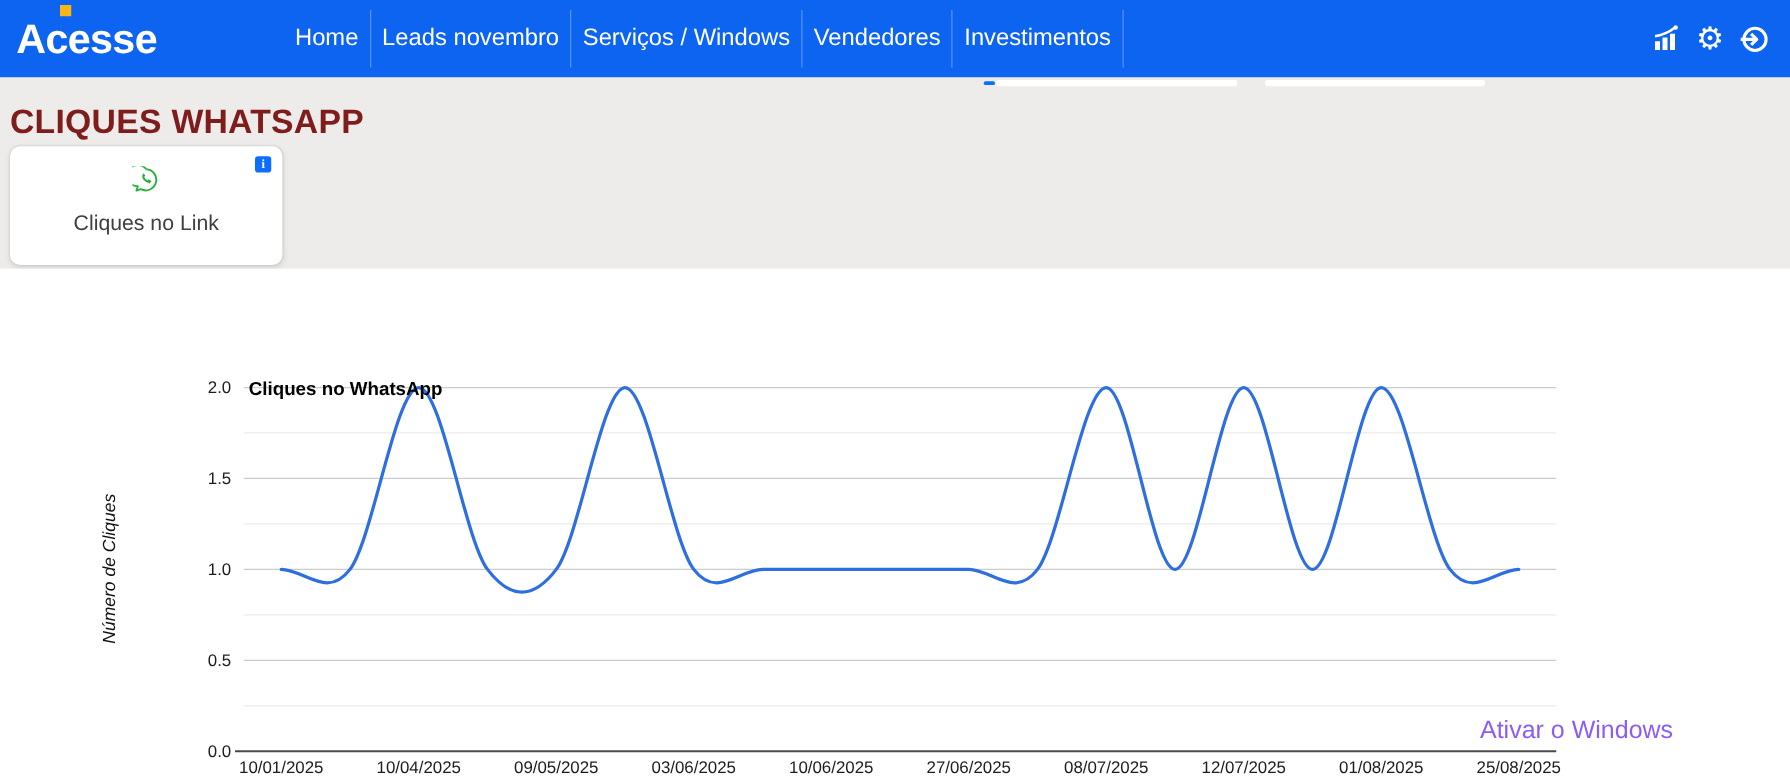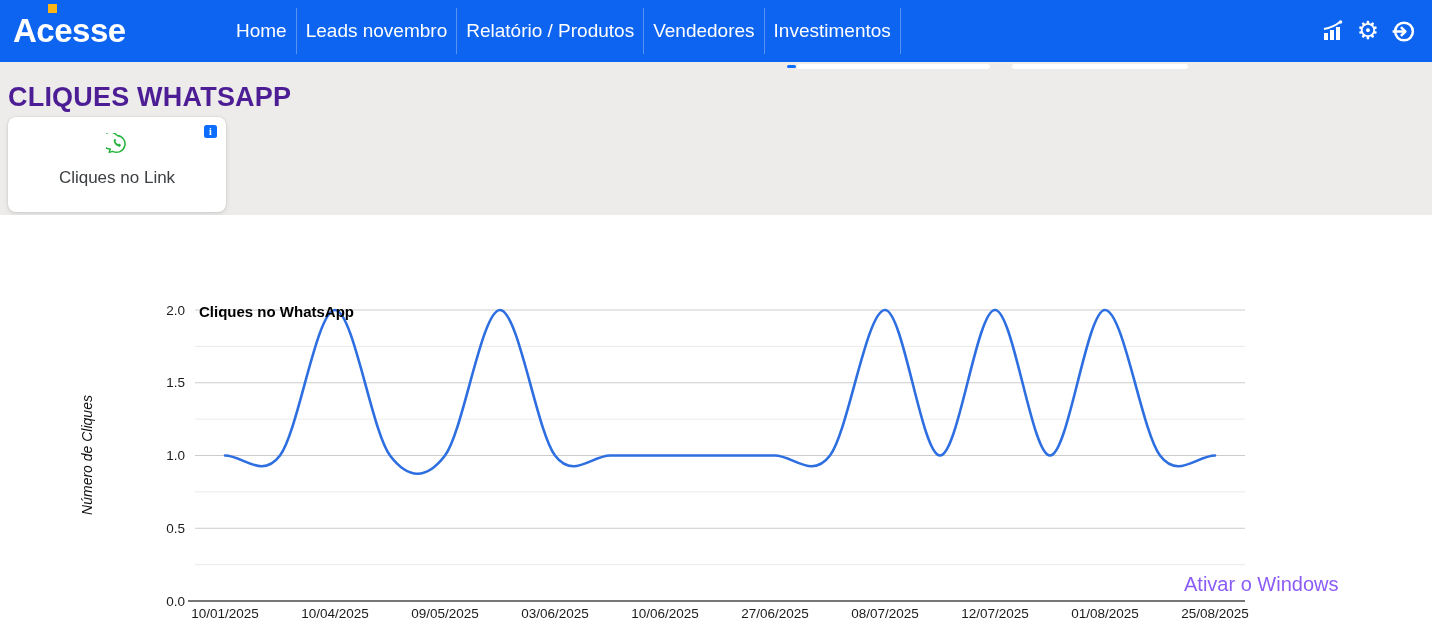--- a/index.html
+++ b/index.html
@@ -25,21 +25,21 @@
   .nav-icon { width:26px; height:26px; display:flex; align-items:center;
     justify-content:center; cursor:pointer; color:#fff; }
   .gear-glyph { font-size:25px; line-height:26px; color:#fff;
     font-family:"DejaVu Sans",sans-serif; }
 
   
   .top-section { position:relative; width:1432px; height:153px; background:#edecea; }
   .strip { position:absolute; background:#fff; border-radius:3px; height:5px; top:2px; }
   .strip-dash { position:absolute; background:#0d6efd; border-radius:2px; height:3px; top:3px; }
   .page-title { position:absolute; left:8px; top:20px; font-size:27px; font-weight:bold;
-    color:#4c1d95; letter-spacing:0.2px; }
+    color:#7f1d1d; letter-spacing:0.2px; }
   .summary-card { position:absolute; left:8px; top:55px; width:218px; height:95px;
     background:#fff; border-radius:8px;
     box-shadow:0 0 2px rgba(0,0,0,0.14), 0 2px 5px rgba(0,0,0,0.10); }
   .card-value { margin-top:3px; text-align:center; font-size:44px; color:#212529; }
   .card-row { display:flex; align-items:center; justify-content:center; gap:9px; margin-top:16px;flex-direction:column; }
   .card-label { font-size:17px; color:#3c4043; }
   .info-icon { position:absolute; top:8px; right:9px; width:13px; height:13px;
     background:#0d6efd; border-radius:2.5px; color:#fff; font-size:10px; font-weight:bold;
     display:flex; align-items:center; justify-content:center; cursor:pointer;
     font-family:"Liberation Serif","DejaVu Serif",serif; }
@@ -64,21 +64,21 @@
     <span class="logo-dot"></span>
   </div>
   <div class="nav-menu" id="nav-menu">
       <div class="nav-item">
         <span>Home</span>
       </div>
       <div class="nav-item">
         <span>Leads novembro</span>
       </div>
       <div class="nav-item">
-        <span>Relatório / Produtos</span>
+        <span>Serviços / Windows</span>
       </div>
       <div class="nav-item">
         <span>Vendedores</span>
       </div>
       <div class="nav-item">
         <span>Investimentos</span>
       </div>
     </div>
   <div class="nav-icons">
     <span class="nav-icon">

